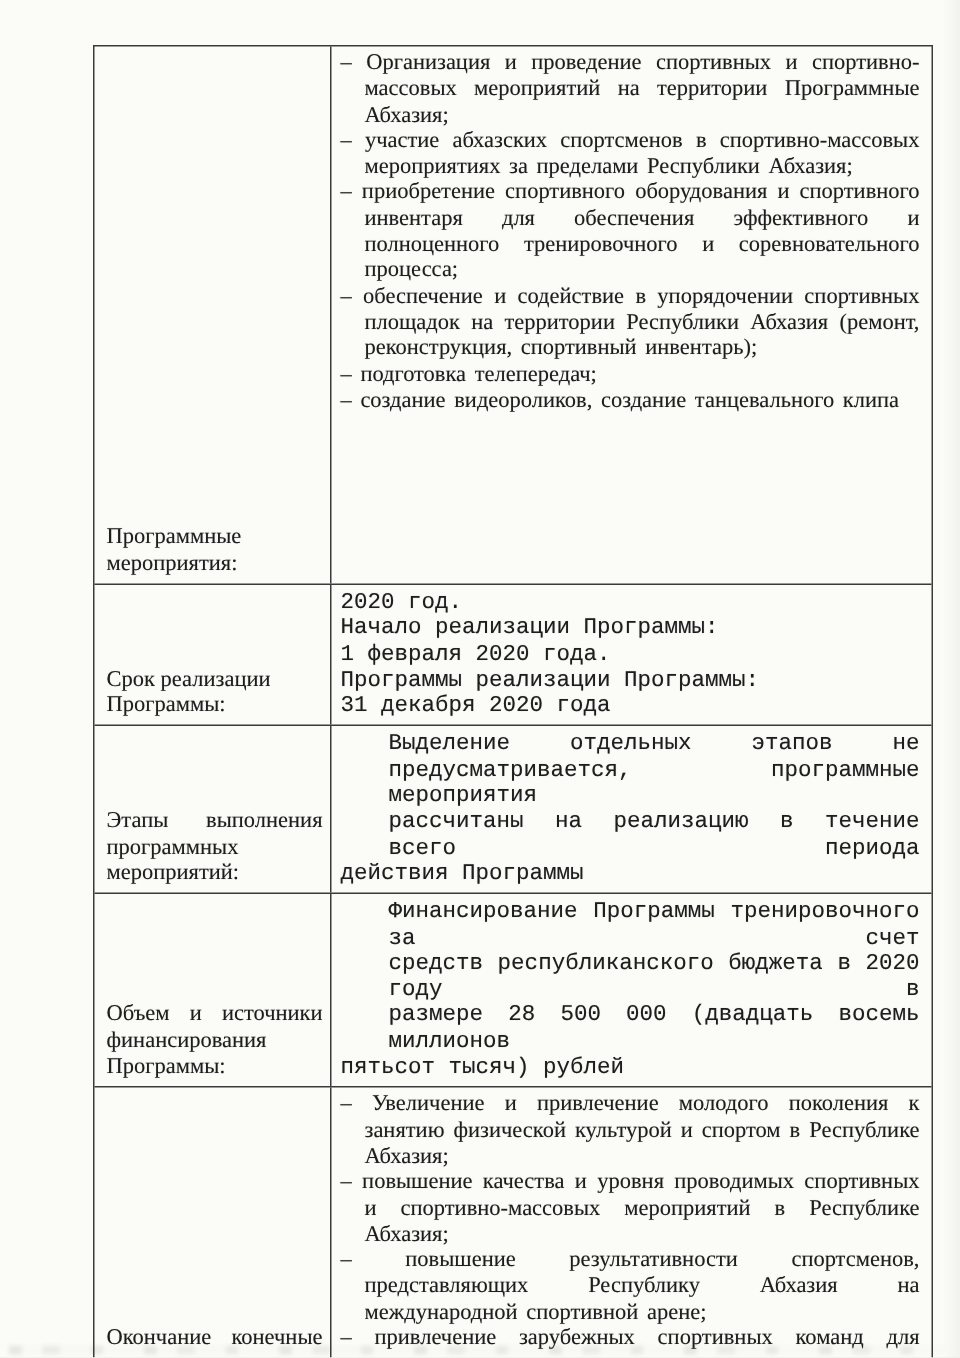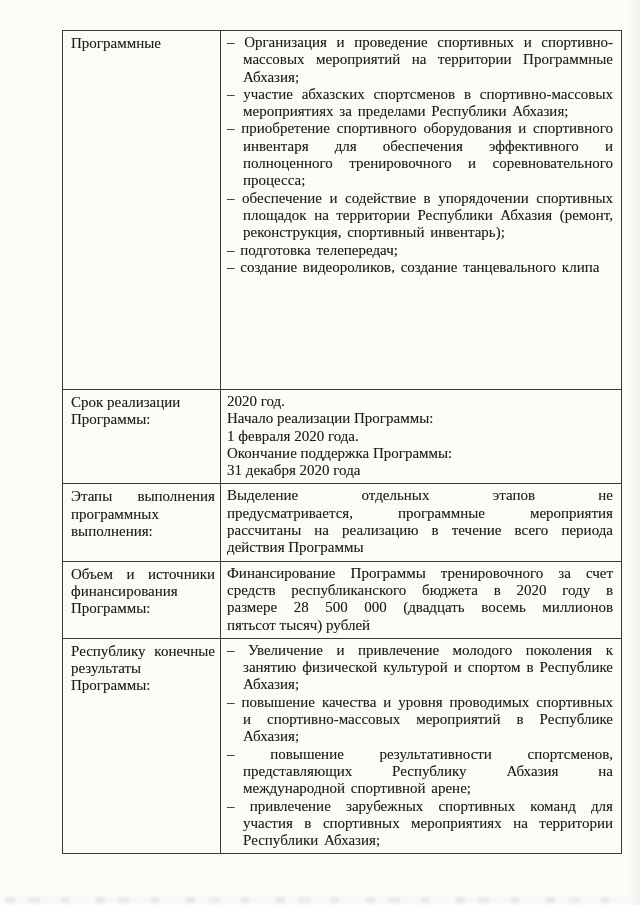--- a/index.html
+++ b/index.html
@@ -11,32 +11,32 @@
     text-shadow:0 0 0.6px rgba(25,25,25,0.38);
   }
   .doc-table {
     position:absolute; left:62px; top:30px; width:560px;
     border:1px solid #3a3a3a; box-sizing:border-box; background:transparent;
   }
   .t-row { display:flex; border-top:1px solid #3a3a3a; }
   .t-row.first { border-top:none; }
   .label-cell {
     flex:0 0 158px; width:158px; border-right:1px solid #3a3a3a;
-    display:flex; align-items:flex-start; padding:4px 5px 4px 8px; box-sizing:border-box;
+    display:flex; align-items:flex-end; padding:4px 5px 4px 8px; box-sizing:border-box;
   }
   .label-block { width:100%; }
   .label-line { width:100%; }
   .label-stretch { text-align:justify; text-align-last:justify; }
   .content-cell { flex:1 1 auto; padding:3px 8px 4px 6px; box-sizing:border-box; min-width:0; }
   .bullet {
     margin:0; text-align:justify; word-spacing:2px;
     padding-left:16px; text-indent:-16px;
   }
-  .line { white-space:nowrap; }
-  .line.stretch { white-space:normal; text-align:justify; text-align-last:justify; }
+  .line { white-space:nowrap;font-family:Liberation Mono, monospace; }
+  .line.stretch { white-space:normal; text-align:justify; text-align-last:justify;margin-left:32px; }
   .r0 { min-height:358px; }
   .r1 { min-height:90px; }
   .r2 { min-height:68px; }
   .r3 { min-height:70px; }
   .r4 { min-height:200px; }
   .edge-shade {
     position:absolute; top:0; right:0; width:12px; height:100%;
     background:linear-gradient(to right, rgba(0,0,0,0), rgba(60,60,55,0.05));
     pointer-events:none;
   }
@@ -53,20 +53,21 @@
 <body>
 
 <div class="page">
 
   <div class="doc-table">
 
     <div class="t-row r0 first">
       <div class="label-cell">
         <div class="label-block">
           <div class="label-line">Программные</div>
+          <div class="label-line">мероприятия:</div>
         </div>
       </div>
       <div class="content-cell">
         <p class="bullet">– Организация и проведение спортивных и спортивно-массовых мероприятий на территории Программные Абхазия;</p>
         <p class="bullet">– участие абхазских спортсменов в спортивно-массовых мероприятиях за пределами Республики Абхазия;</p>
         <p class="bullet">– приобретение спортивного оборудования и спортивного инвентаря для обеспечения эффективного и полноценного тренировочного и соревновательного процесса;</p>
         <p class="bullet">– обеспечение и содействие в упорядочении спортивных площадок на территории Республики Абхазия (ремонт, реконструкция, спортивный инвентарь);</p>
         <p class="bullet">– подготовка телепередач;</p>
         <p class="bullet">– создание видеороликов, создание танцевального клипа</p>
       </div>
@@ -76,31 +77,31 @@
       <div class="label-cell">
         <div class="label-block">
           <div class="label-line">Срок реализации</div>
           <div class="label-line">Программы:</div>
         </div>
       </div>
       <div class="content-cell">
         <div class="line">2020 год.</div>
         <div class="line">Начало реализации Программы:</div>
         <div class="line">1 февраля 2020 года.</div>
-        <div class="line">Окончание поддержка Программы:</div>
+        <div class="line">Программы реализации Программы:</div>
         <div class="line">31 декабря 2020 года</div>
       </div>
     </div>
 
     <div class="t-row r2">
       <div class="label-cell">
         <div class="label-block">
           <div class="label-line label-stretch">Этапы выполнения</div>
           <div class="label-line">программных</div>
-          <div class="label-line">выполнения:</div>
+          <div class="label-line">мероприятий:</div>
         </div>
       </div>
       <div class="content-cell">
         <div class="line stretch">Выделение отдельных этапов не</div>
         <div class="line stretch">предусматривается, программные мероприятия</div>
         <div class="line stretch">рассчитаны на реализацию в течение всего периода</div>
         <div class="line">действия Программы</div>
       </div>
     </div>
 
@@ -116,21 +117,21 @@
         <div class="line stretch">Финансирование Программы тренировочного за счет</div>
         <div class="line stretch">средств республиканского бюджета в 2020 году в</div>
         <div class="line stretch">размере 28 500 000 (двадцать восемь миллионов</div>
         <div class="line">пятьсот тысяч)  рублей</div>
       </div>
     </div>
 
     <div class="t-row r4">
       <div class="label-cell">
         <div class="label-block">
-          <div class="label-line label-stretch">Республику конечные</div>
+          <div class="label-line label-stretch">Окончание конечные</div>
           <div class="label-line">результаты</div>
           <div class="label-line">Программы:</div>
         </div>
       </div>
       <div class="content-cell">
         <p class="bullet">– Увеличение и привлечение молодого поколения к занятию физической культурой и спортом в Республике Абхазия;</p>
         <p class="bullet">– повышение качества и уровня проводимых спортивных и спортивно-массовых мероприятий в Республике Абхазия;</p>
         <p class="bullet">– повышение результативности спортсменов, представляющих Республику Абхазия на международной спортивной арене;</p>
         <p class="bullet">– привлечение зарубежных спортивных команд для участия в спортивных мероприятиях на территории Республики Абхазия;</p>
       </div>

